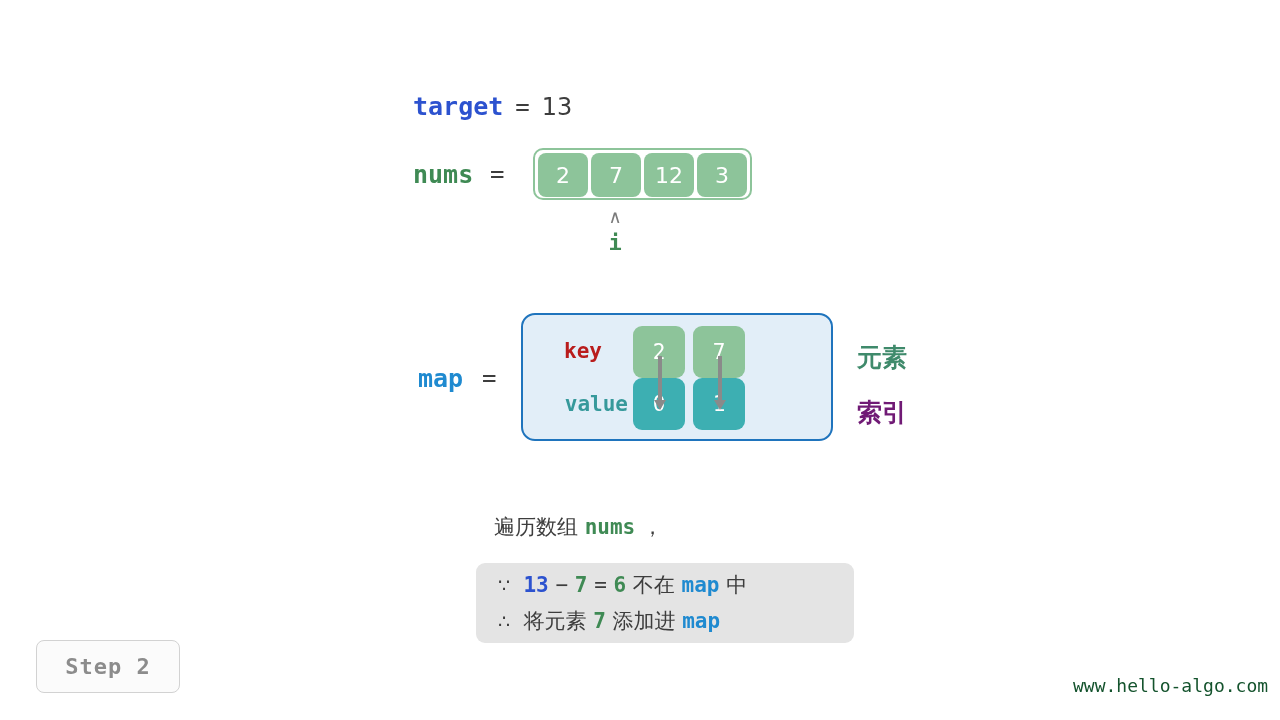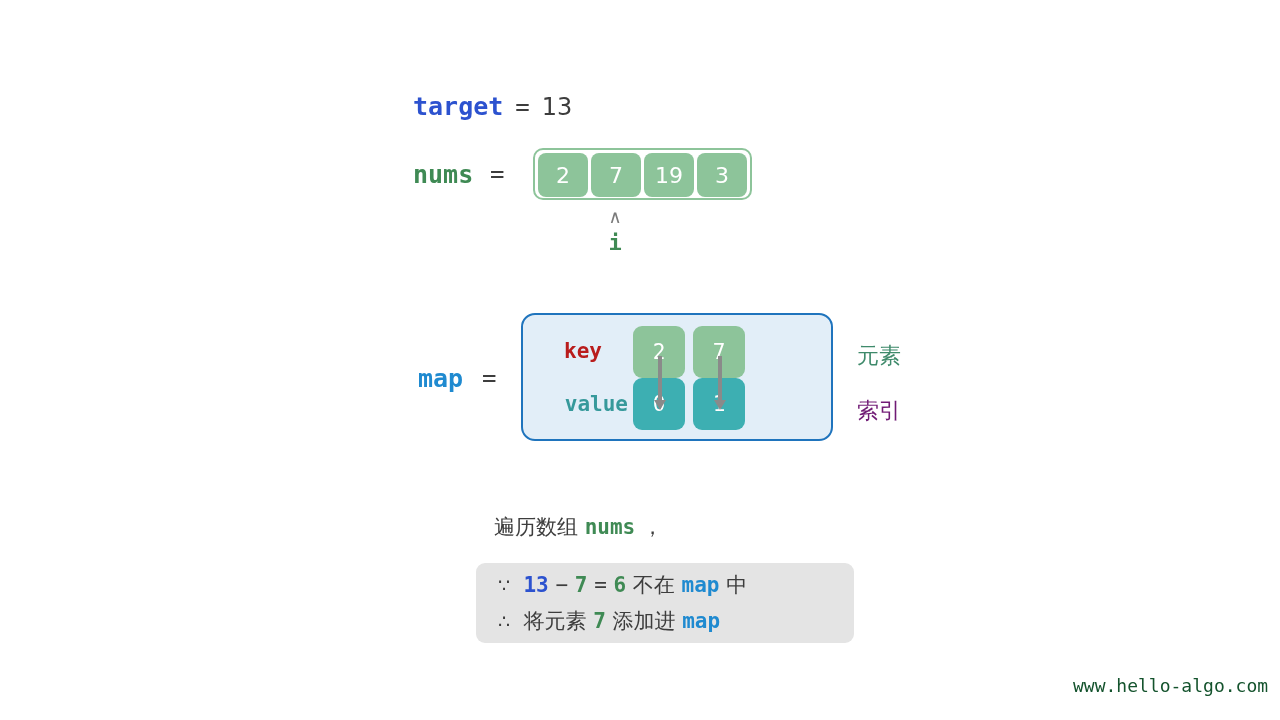--- a/index.html
+++ b/index.html
@@ -125,21 +125,21 @@
   .kv-arrow::after {
     content: ""; position: absolute; left: -4px; top: 44px;
     border-left: 6px solid transparent;
     border-right: 6px solid transparent;
     border-top: 10px solid #8a8a8a;
   }
 
   .side-label {
     position: absolute; left: 857px;
     font-family: "DejaVu Sans", "Liberation Sans", sans-serif;
-    font-size: 22px; font-weight: 400;
+    font-size: 25px; font-weight: 700;
   }
   .side-label.elem { top: 341px; color: #3f8a6b; }
   .side-label.idx  { top: 396px; color: #701a75; }
 
   
   .caption {
     position: absolute; left: 494px; top: 513px;
     font-size: 21px; color: #3d3d3d; white-space: pre;
     display: flex; align-items: center;
   }
@@ -197,21 +197,21 @@
     <span class="lbl-target">target</span>
     <span class="eq">=</span>
     <span class="plain-num">13</span>
   </div>
 
   <div class="nums-label">nums</div>
   <div class="nums-eq">=</div>
   <div class="array-outer">
     <div class="cell">2</div>
     <div class="cell">7</div>
-    <div class="cell">19</div>
+    <div class="cell">12</div>
     <div class="cell">3</div>
   </div>
 
   <div class="caret">∧</div>
   <div class="ptr-name">i</div>
 
   <div class="map-label">map</div>
   <div class="map-eq">=</div>
   <div class="map-box"></div>
 
@@ -268,16 +268,17 @@
       <span>将元素</span>
       <span>&nbsp;</span>
       <span class="c-green">7</span>
       <span>&nbsp;</span>
       <span>添加进</span>
       <span>&nbsp;</span>
       <span class="c-mblue">map</span>
     </div>
   </div>
 
+  <div class="step-badge">Step 2</div>
 
   <div class="watermark">www.hello-algo.com</div>
 
 </div>
 
 </body></html>

